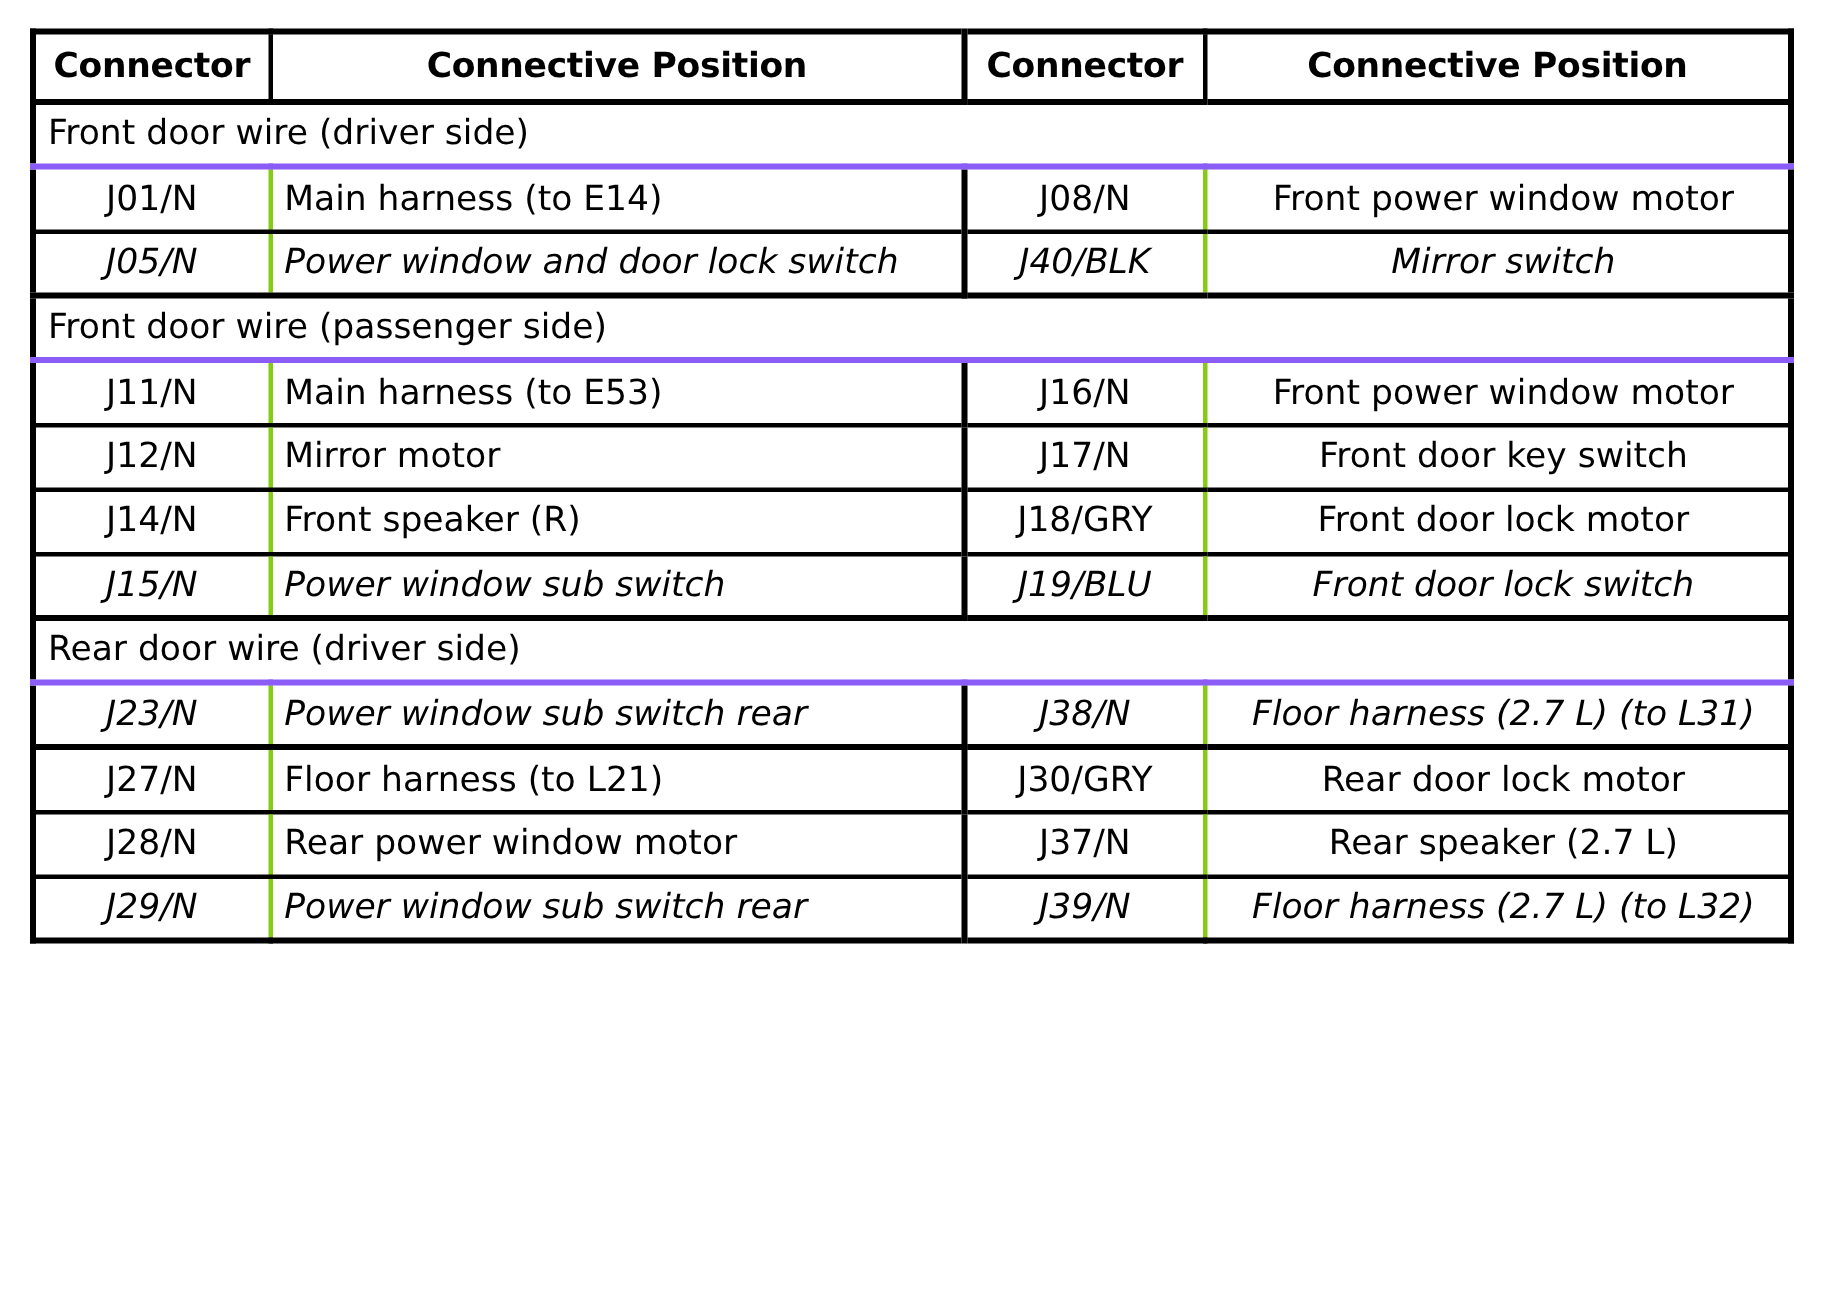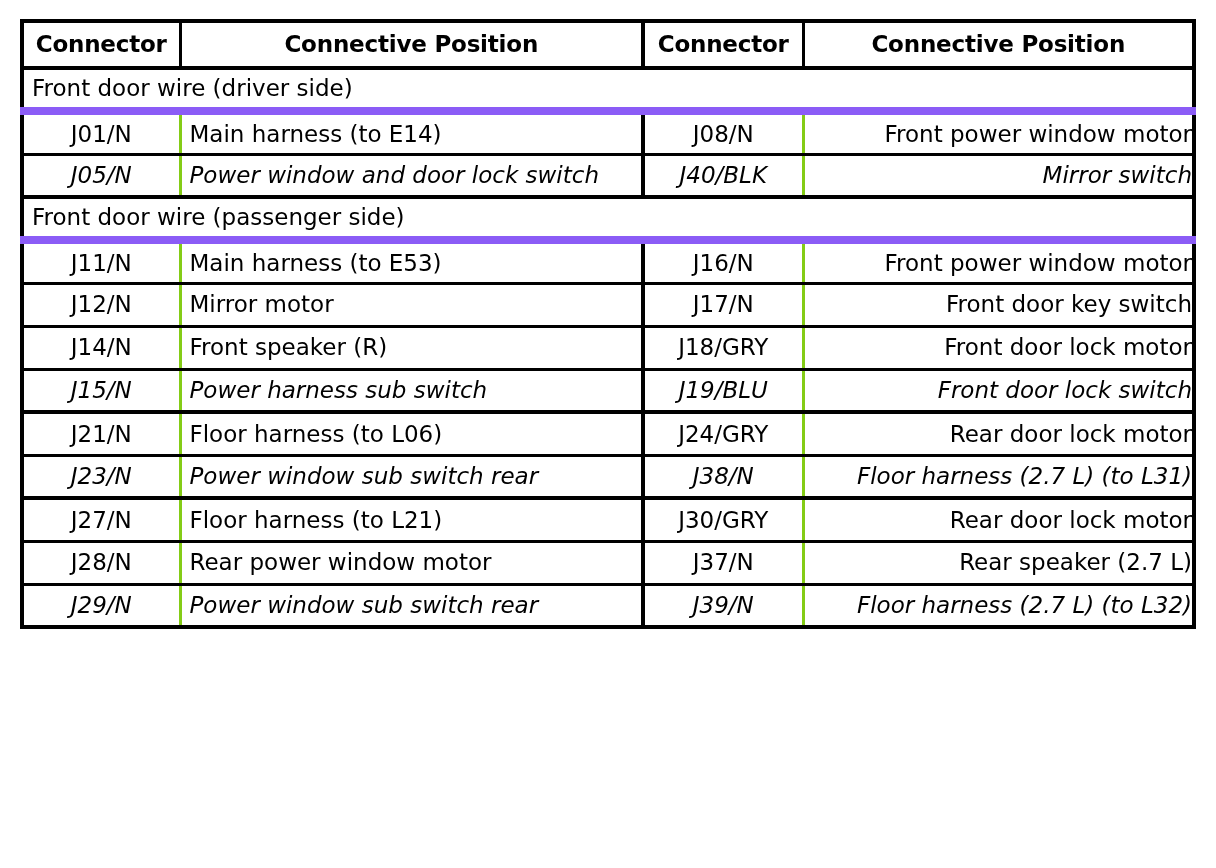--- a/index.html
+++ b/index.html
@@ -71,38 +71,38 @@
   }
   tr.head-row th.h1 { border-right: 3px solid #000; }
   tr.head-row th.h2 { border-right: 4px solid #000; }
   tr.head-row th.h3 { border-right: 3px solid #000; }
 
   
   tr.section-row td {
     text-align: left;
     padding-left: 8px;
     height: 43px;
-    border-bottom: 8px solid #8b5cf6;
+    border-bottom: 4px solid #8b5cf6;
     font-weight: normal;
   }
 
   
   tr.data-row td.col-conn-l,
   tr.data-row td.col-conn-r {
     text-align: center;
     border-right: 3px solid #84cc16;
   }
   tr.data-row td.col-pos-l {
     text-align: left;
     padding-left: 8px;
     border-right: 4px solid #000;
     margin-left: 44px;
   }
   tr.data-row td.col-pos-r {
-    text-align: right;
+    text-align: center;
     padding-left: 8px;
   }
   tr.data-row td {
     border-bottom: 3px solid #000;
   }
   tr.data-row.last-in-block td {
     border-bottom: 4px solid #000;
     font-style: italic;
   }
   tr.data-row.table-last td {
@@ -161,29 +161,26 @@
             <td class="col-pos-r">Front door key switch</td>
           </tr>
           <tr class="data-row">
             <td class="col-conn-l">J14/N</td>
             <td class="col-pos-l">Front speaker (R)</td>
             <td class="col-conn-r">J18/GRY</td>
             <td class="col-pos-r">Front door lock motor</td>
           </tr>
           <tr class="data-row last-in-block">
             <td class="col-conn-l">J15/N</td>
-            <td class="col-pos-l">Power harness sub switch</td>
+            <td class="col-pos-l">Power window sub switch</td>
             <td class="col-conn-r">J19/BLU</td>
             <td class="col-pos-r">Front door lock switch</td>
           </tr>
-          <tr class="data-row">
-            <td class="col-conn-l">J21/N</td>
-            <td class="col-pos-l">Floor harness (to L06)</td>
-            <td class="col-conn-r">J24/GRY</td>
-            <td class="col-pos-r">Rear door lock motor</td>
+          <tr class="section-row">
+            <td colspan="4">Rear door wire (driver side)</td>
           </tr>
           <tr class="data-row last-in-block">
             <td class="col-conn-l">J23/N</td>
             <td class="col-pos-l">Power window sub switch rear</td>
             <td class="col-conn-r">J38/N</td>
             <td class="col-pos-r">Floor harness (2.7 L) (to L31)</td>
           </tr>
           <tr class="data-row">
             <td class="col-conn-l">J27/N</td>
             <td class="col-pos-l">Floor harness (to L21)</td>

